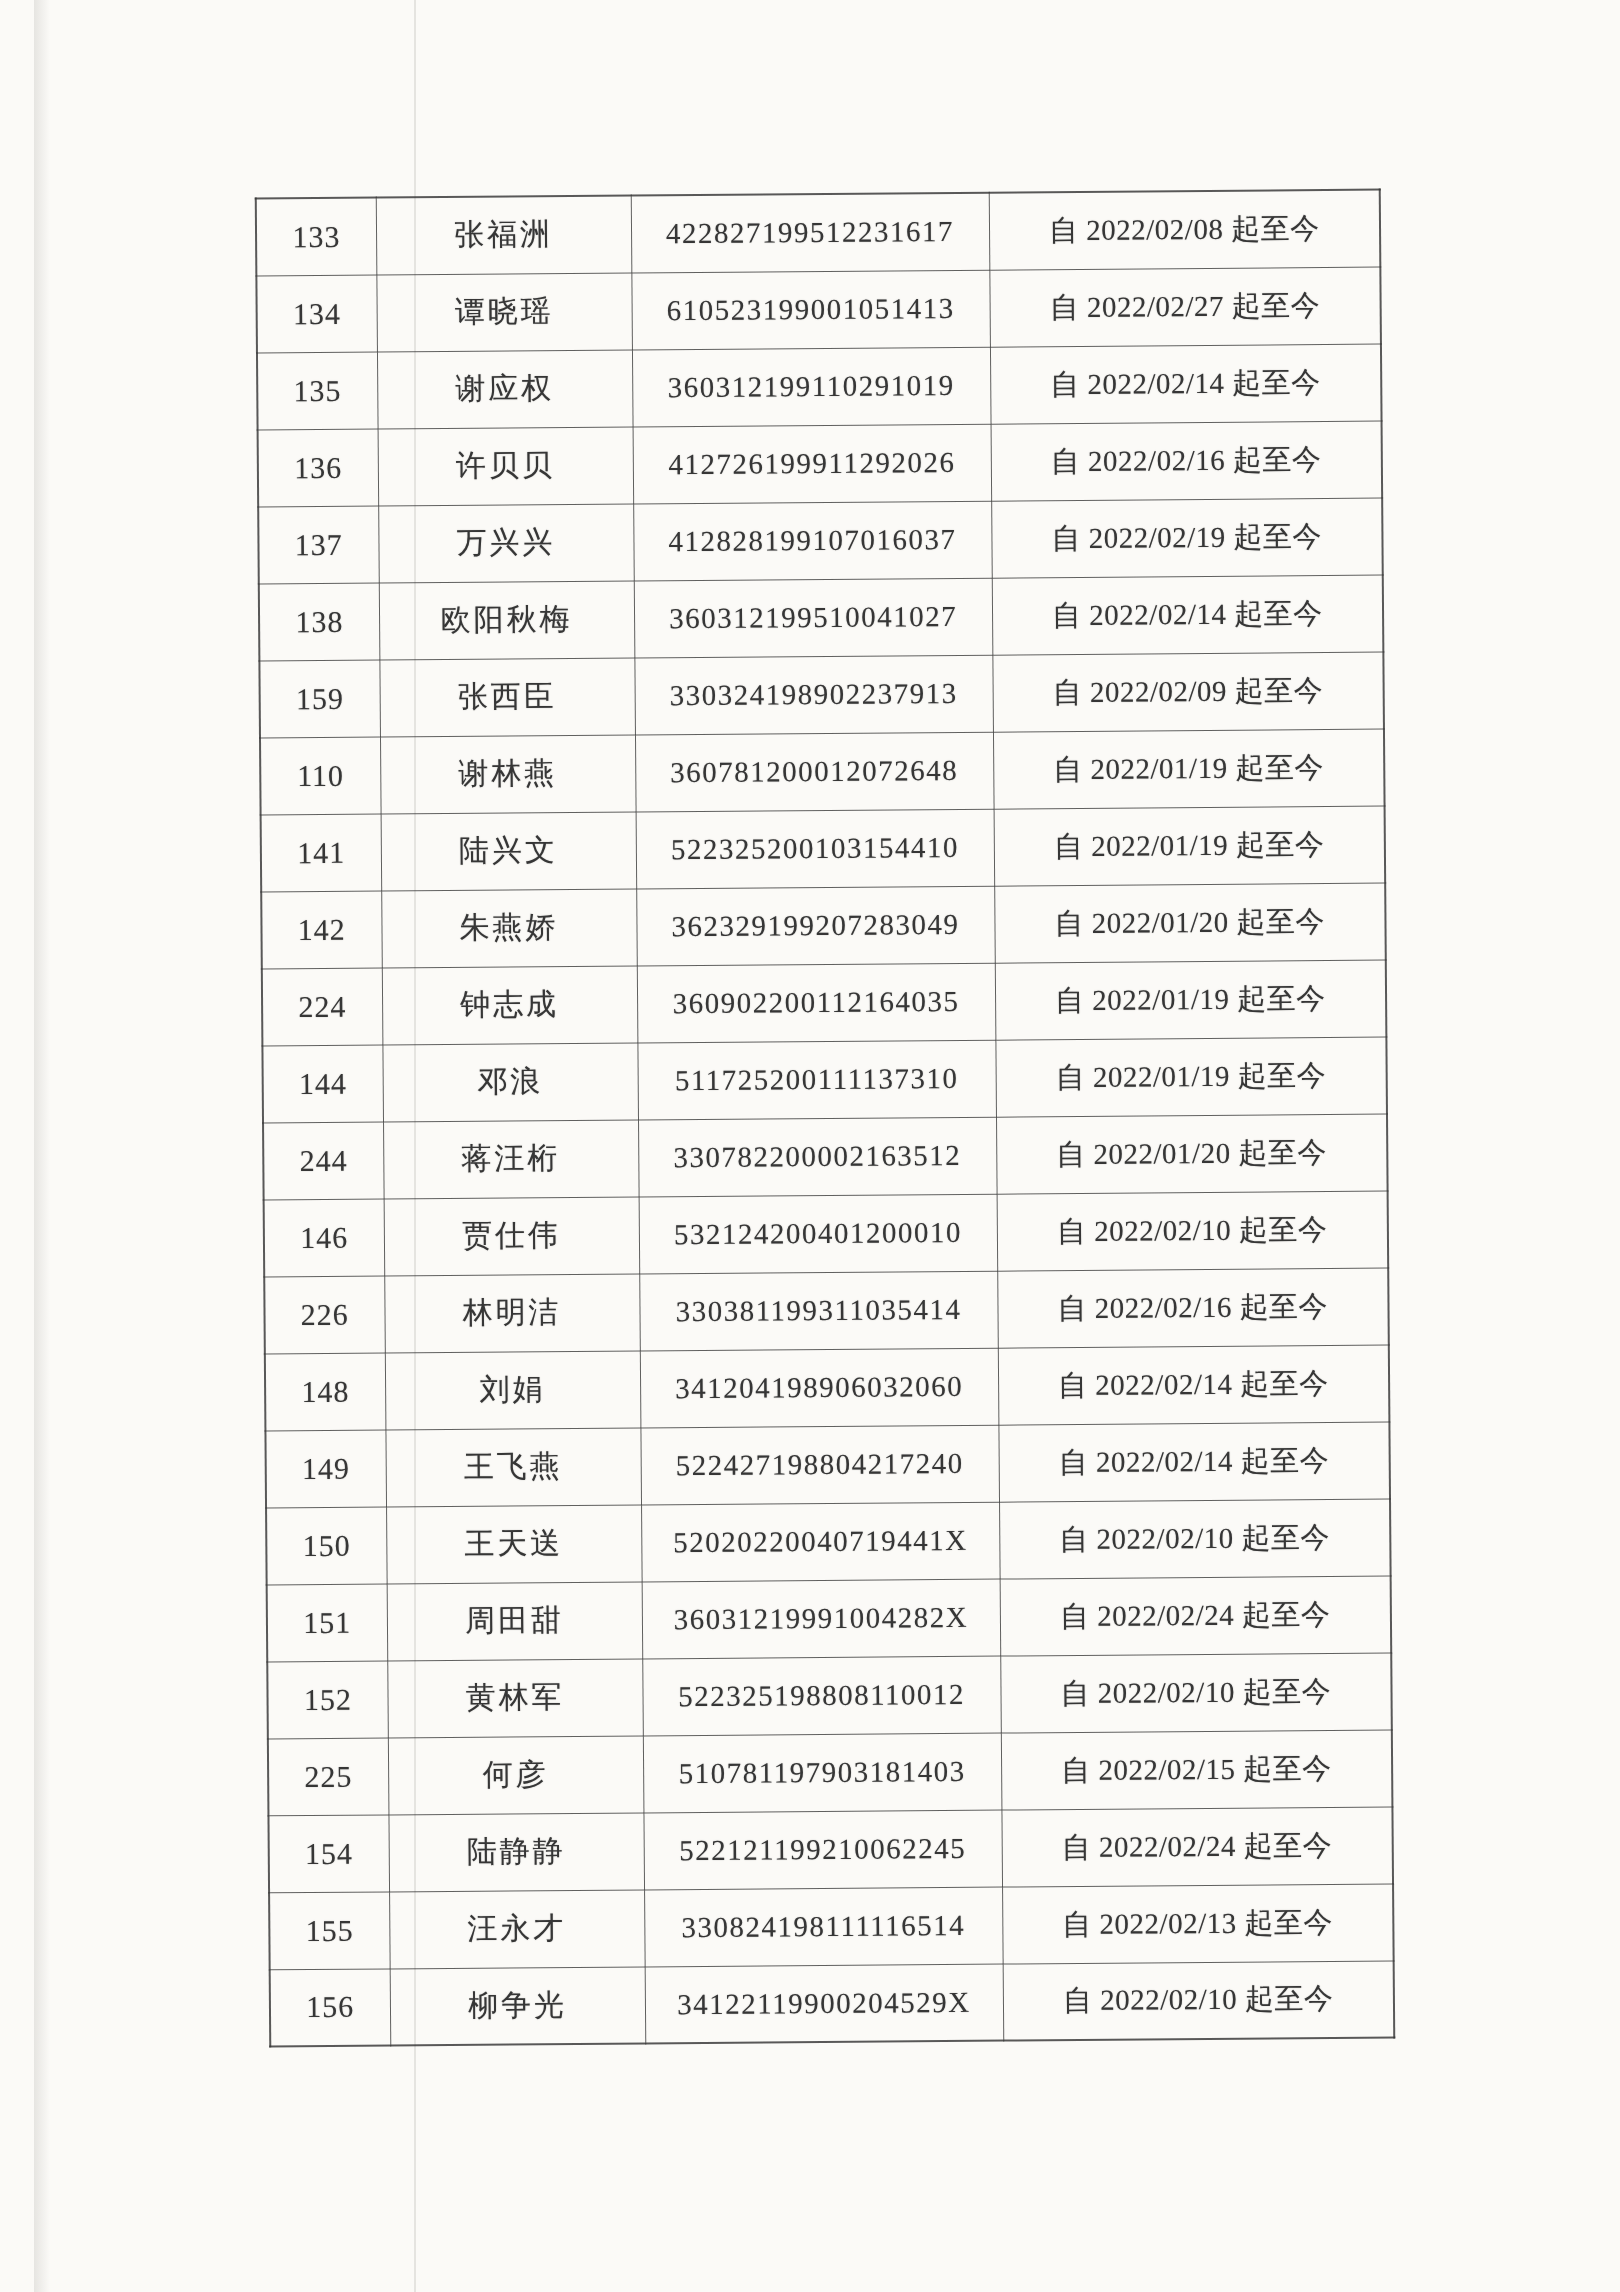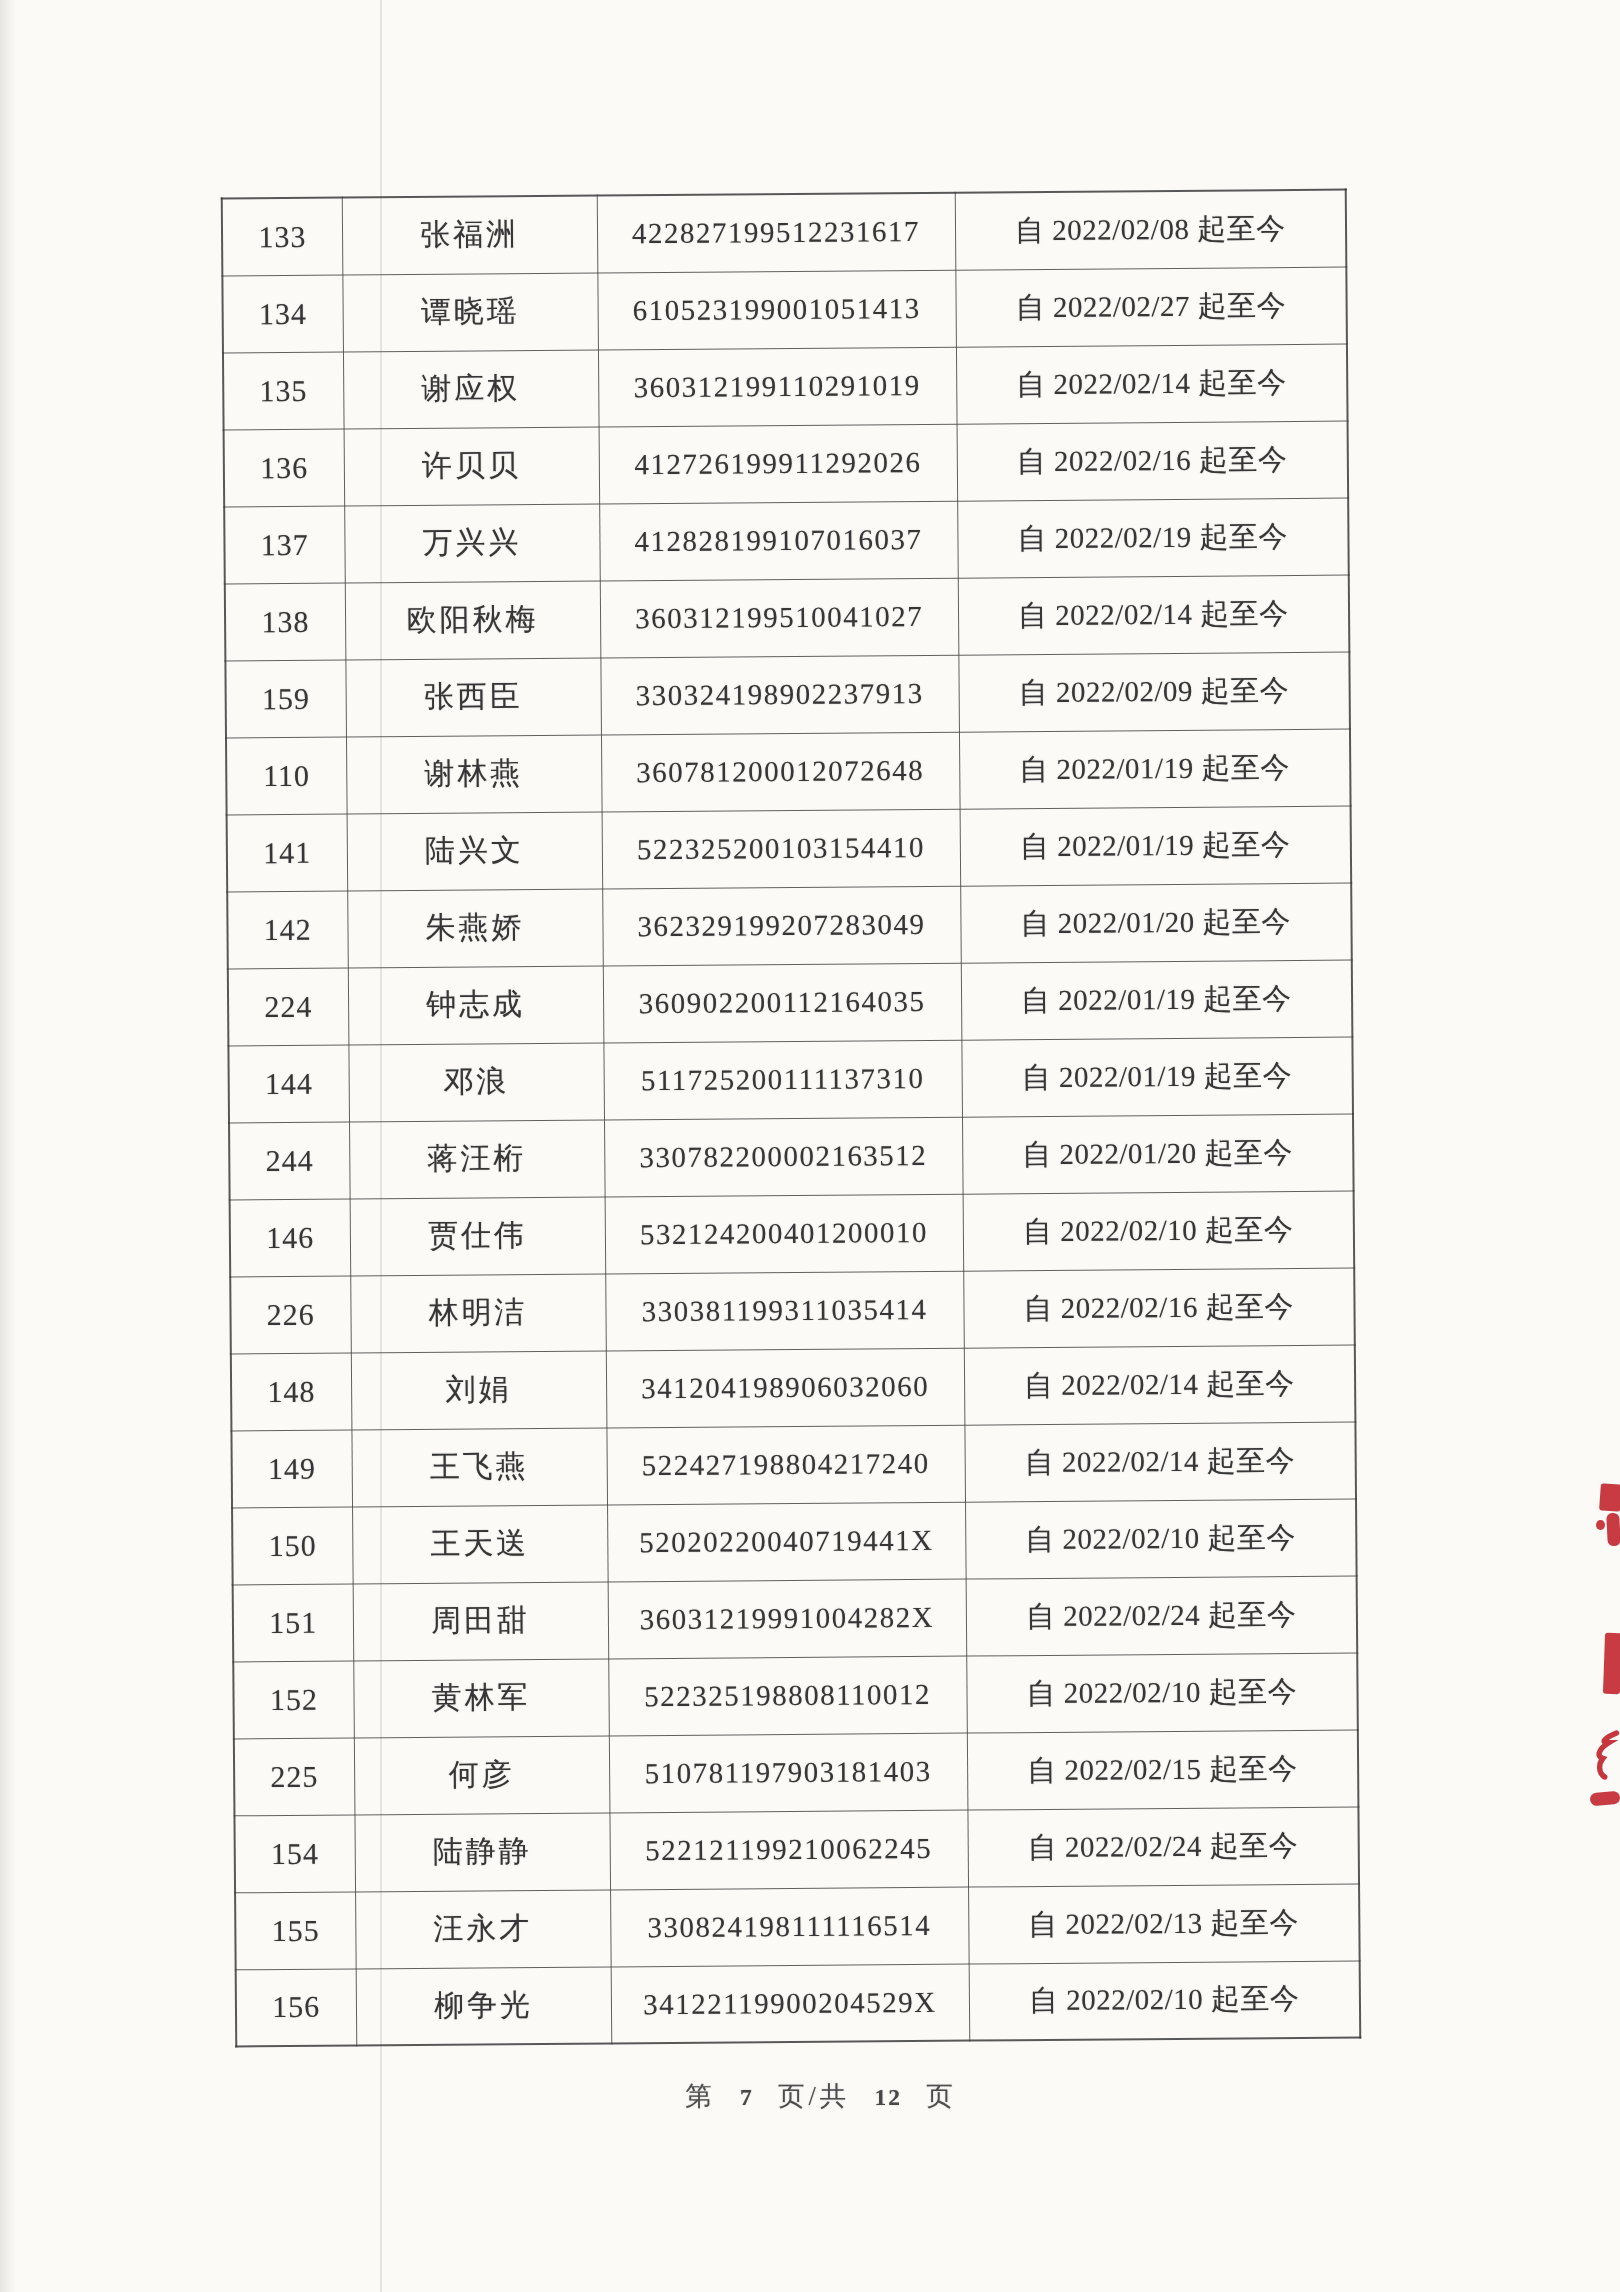--- a/index.html
+++ b/index.html
@@ -9,21 +9,21 @@
     --paper:#fbfaf7;
   }
   *{margin:0;padding:0;box-sizing:border-box;}
   html,body{width:1620px;height:2293px;overflow:hidden;}
   body{
     background:var(--paper);
     font-family:"Liberation Serif","DejaVu Serif",serif;
     color:var(--text);
     position:relative;
   }
-  .page{position:absolute;inset:0;}
+  .page{position:absolute;inset:0;margin-left:34px;}
   
   .page::before{
     content:"";position:absolute;left:0;top:0;width:15.7px;height:100%;
     background:linear-gradient(90deg,rgba(120,118,112,.16),rgba(120,118,112,0));
     pointer-events:none;
   }
   .fold-line{
     position:absolute;left:380px;top:0;width:2px;height:2293px;
     background:#d4d2cd;opacity:.55;
   }
@@ -250,27 +250,20 @@
           <tr>
             <td class="no">156</td>
             <td class="name">柳争光</td>
             <td class="id">34122119900204529X</td>
             <td class="period">自 2022/02/10 起至今</td>
           </tr>
         </tbody>
     </table>
   </div>
 
-  <div class="footer">
-    <span>第</span>
-    <b>7</b>
-    <span>页/共</span>
-    <b>12</b>
-    <span>页</span>
-  </div>
 
   <div class="seal seal-a1"></div>
   <div class="seal seal-a2"></div>
   <div class="seal seal-a3"></div>
   <div class="seal seal-b"></div>
   <div class="seal seal-c">
     <svg width="27.4" height="53" viewBox="0 0 28 54">
       <path d="M23 4C11 9 6 14 15 14C5 20 2 28 9 30C4 36 5 46 11 49" fill="none" stroke="#c2262e" stroke-width="5.5" stroke-linecap="round"></path>
     </svg>
   </div>

